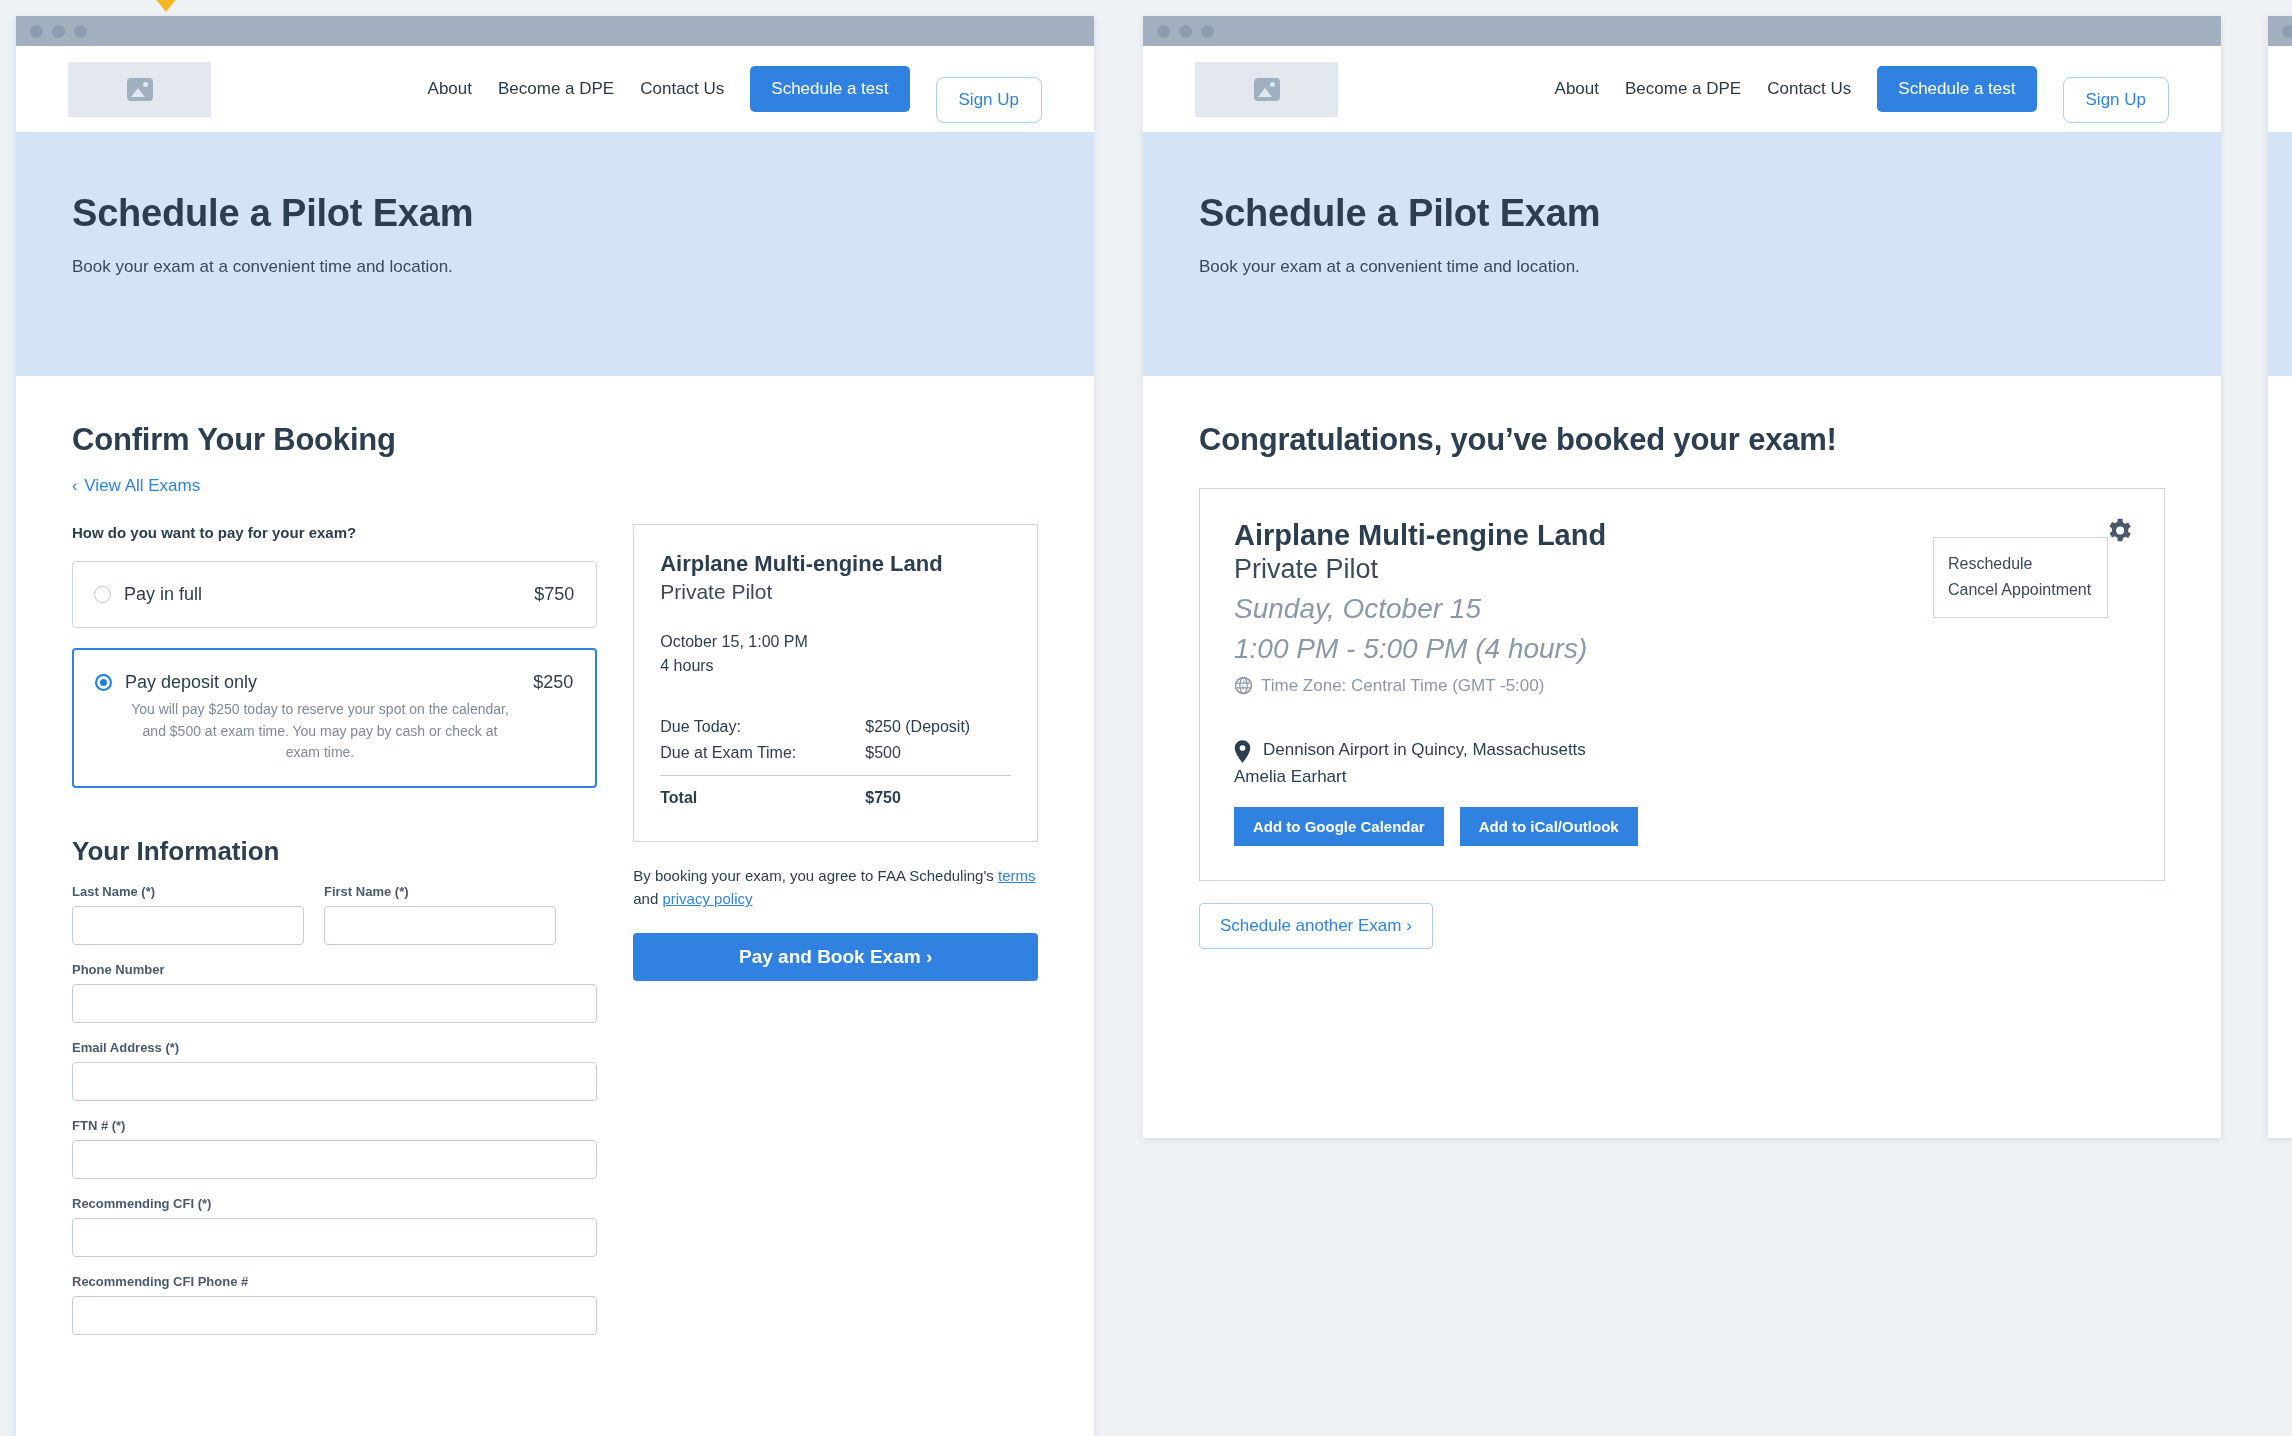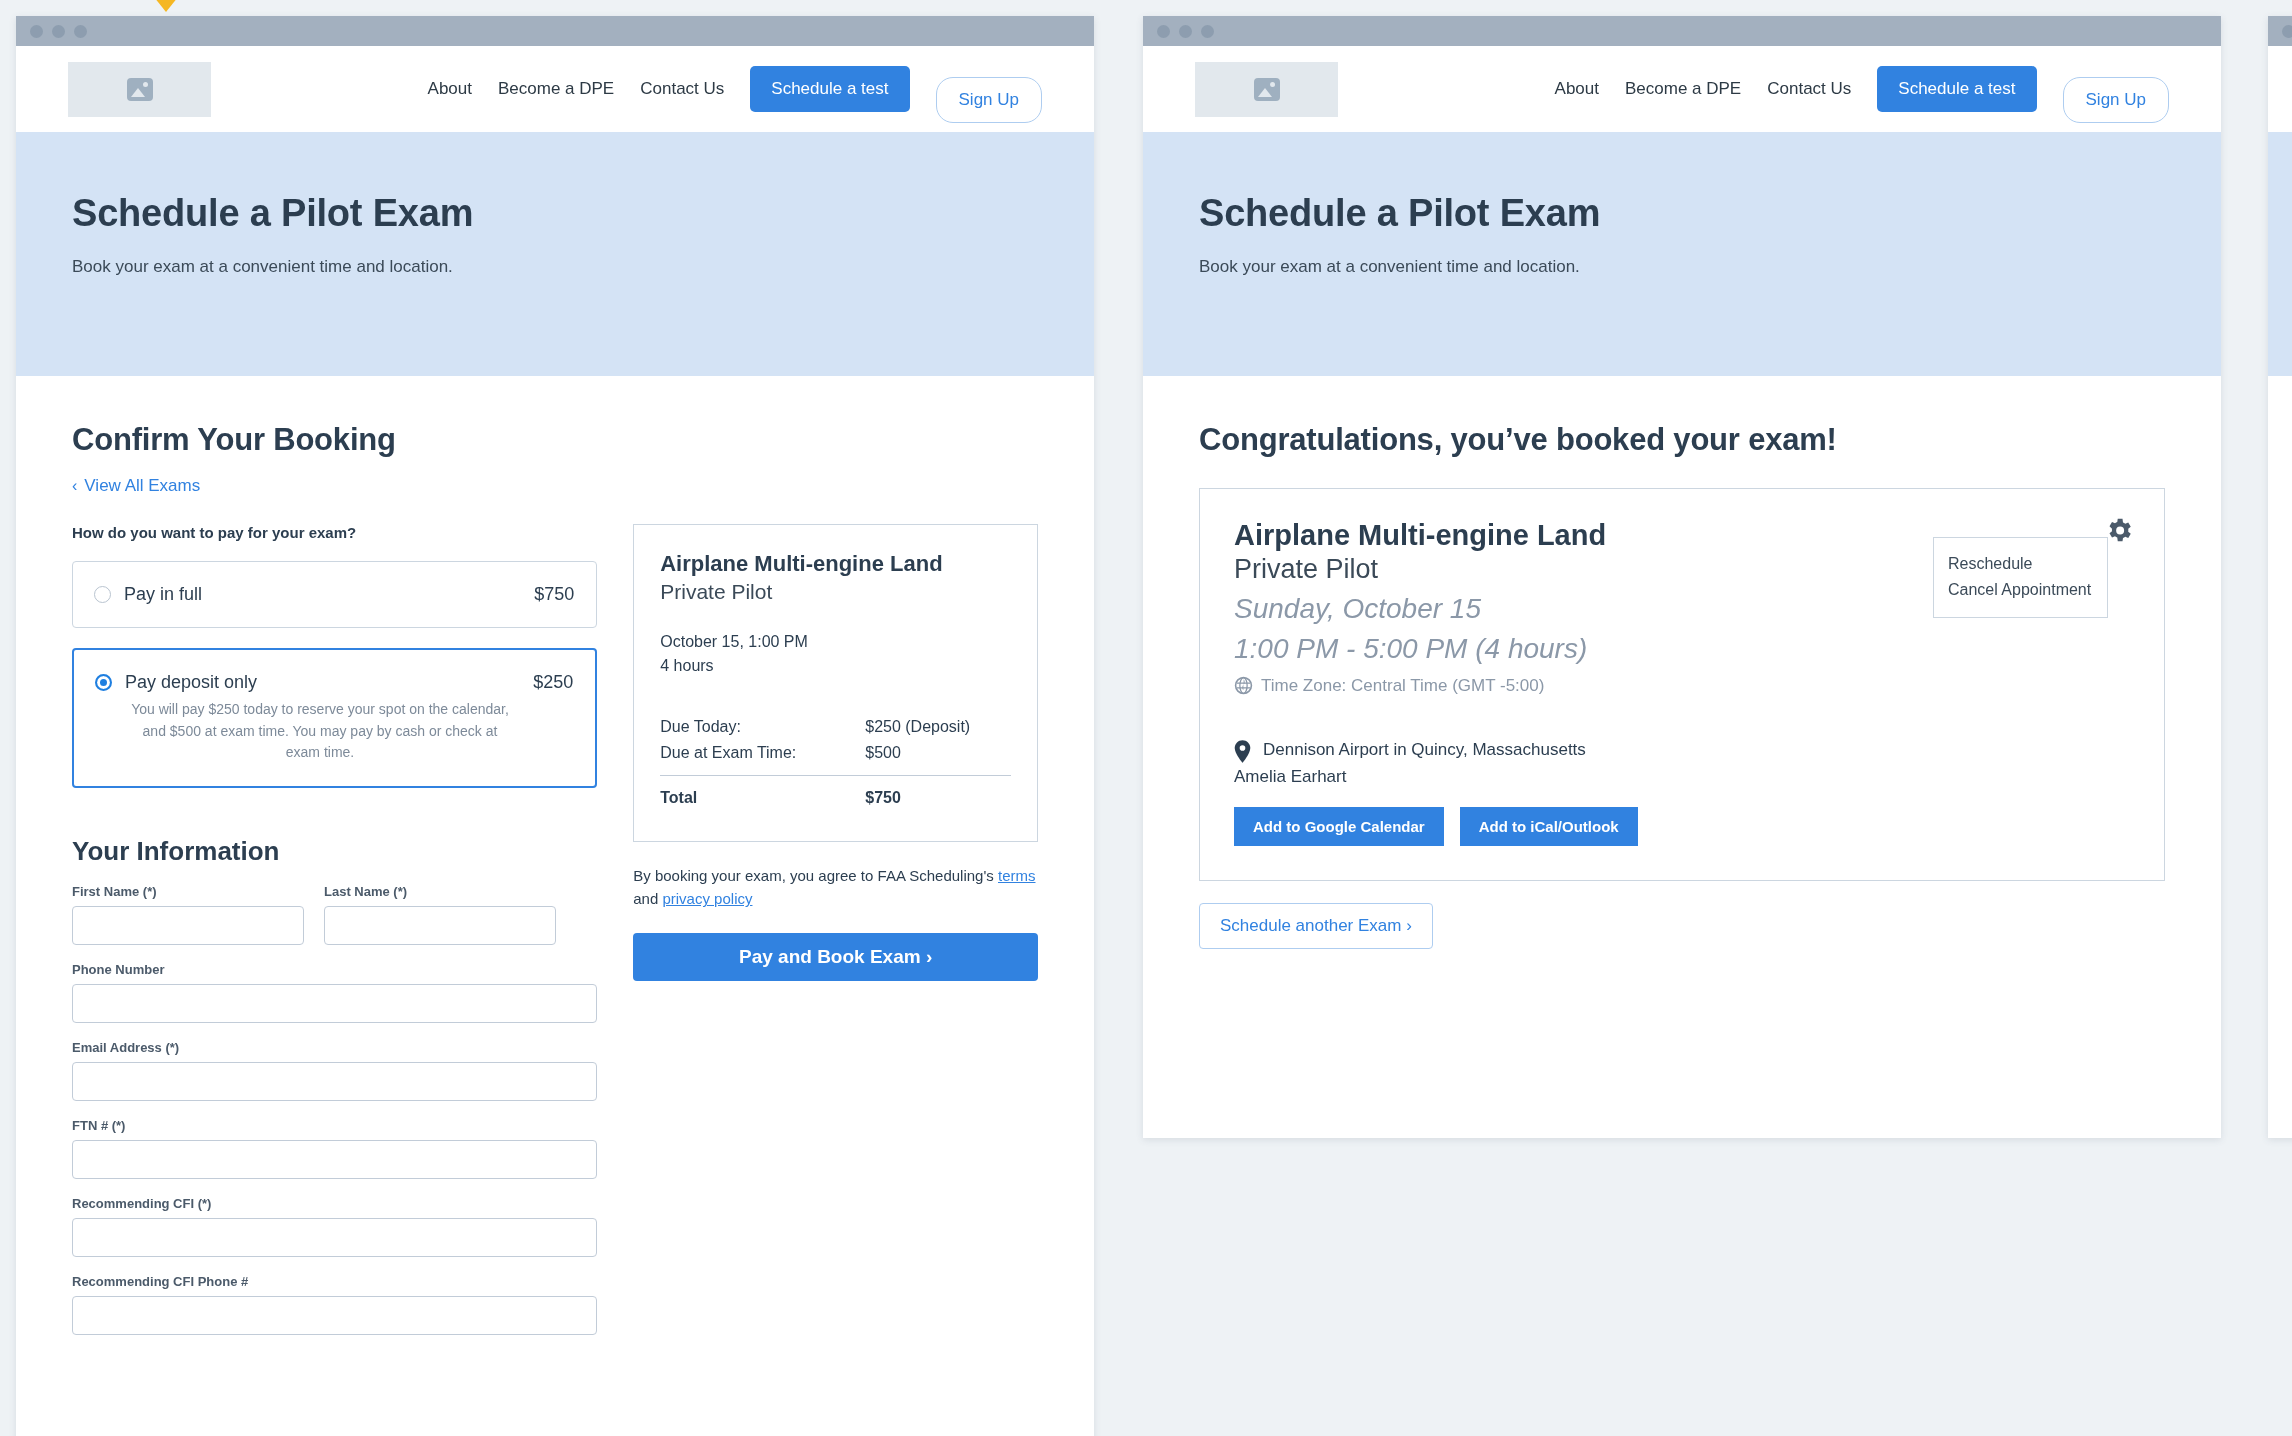--- a/index.html
+++ b/index.html
@@ -64,21 +64,21 @@
   .nav-right { margin-left: auto; display: flex; align-items: center; gap: 26px; }
   .nav-link {
     font-size: 17px; color: #2d3a45; text-decoration: none; white-space: nowrap;
   }
   .btn-primary {
     background: #3182e0; color: #fff; border: none; border-radius: 5px;
     font-size: 17px; font-family: inherit; padding: 13px 21px; cursor: pointer;
     white-space: nowrap;
   }
   .btn-outline {
-    background: #fff; color: #3182e0; border: 1px solid #aecdf0; border-radius: 17px;
+    background: #fff; color: #3182e0; border: 1px solid #aecdf0; border-radius: 8px;
     font-size: 17px; font-family: inherit; padding: 12px 22px; cursor: pointer;
     white-space: nowrap;
     margin-top: 22px;
   }
 
   
   .hero { background: #d4e3f5; padding: 60px 56px 0 56px; height: 244px; }
   .hero h1 {
     font-size: 38px; color: #2c3e50; font-weight: bold; letter-spacing: -0.2px;
   }
@@ -262,25 +262,25 @@
               <span class="opt-name">Pay deposit only</span>
               <span class="opt-price">$250</span>
             </div>
             <div class="opt-desc">You will pay $250 today to reserve your spot on the calendar, and $500 at exam time.  You may pay by cash or check at exam time.</div>
           </div>
 
           <h3 class="sub-title">Your Information</h3>
 
           <div class="name-row">
             <div class="field">
+              <div class="field-label">Last Name (*)</div>
+              <input value="" style="">
+            </div>
+            <div class="field">
               <div class="field-label">First Name (*)</div>
-              <input value="" style="">
-            </div>
-            <div class="field">
-              <div class="field-label">Last Name (*)</div>
               <input value="" style="">
             </div>
           </div>
 
           <div class="field">
             <div class="field-label">Phone Number</div>
             <input value="" style="">
           </div>
 
           <div class="field">

